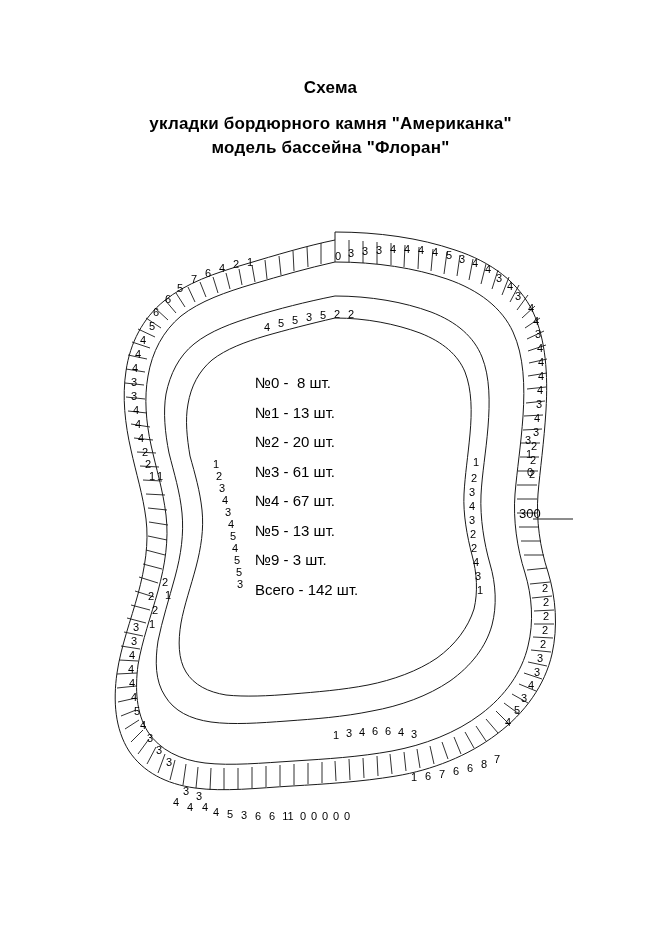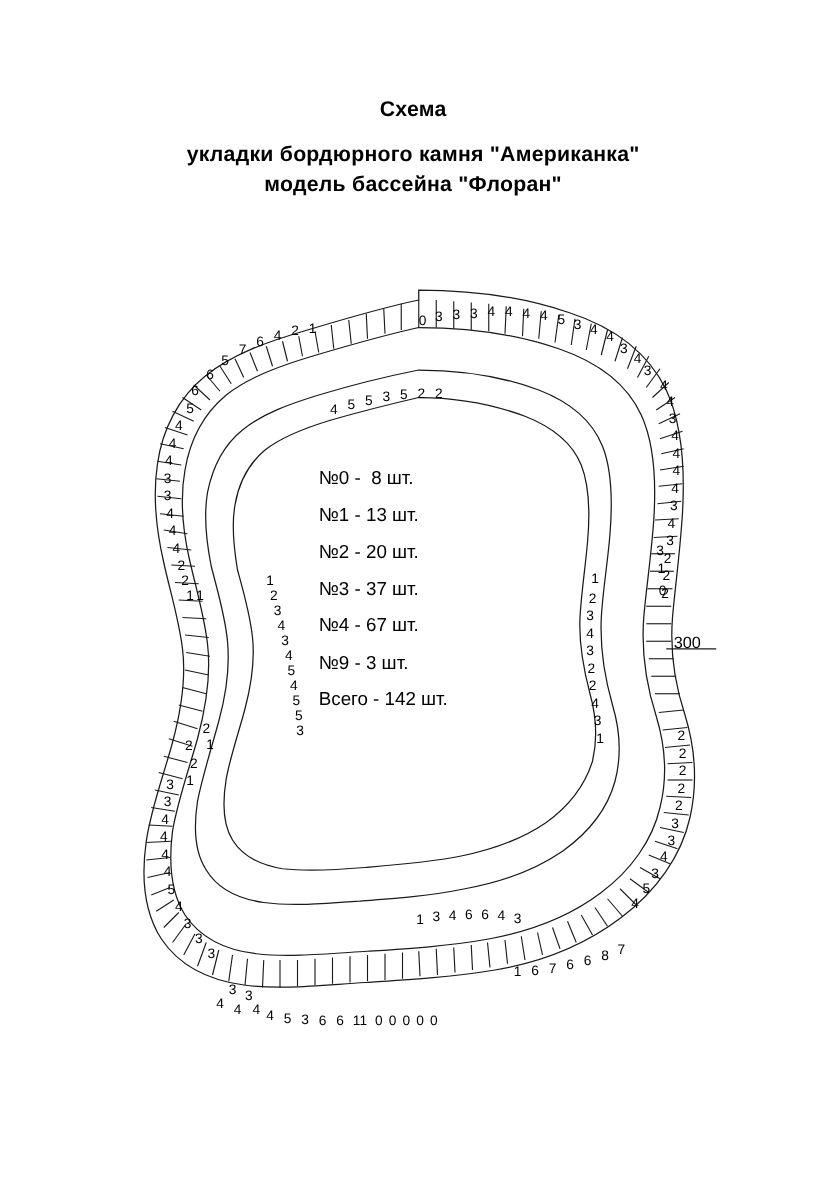--- a/index.html
+++ b/index.html
@@ -59,21 +59,20 @@
   .legend-row {
     font-size: 15px;
     line-height: 29.5px;
     white-space: pre;
   }
   .dim-label {
     position: absolute;
     left: 519px;
     top: 506px;
     font-size: 13px;
-    margin-left: 20px;
   }
   .num {
     font-size: 11px;
     font-family: "Liberation Sans", sans-serif;
   }
 </style>
 </head>
 <body>
 
 <div id="page">
@@ -463,21 +462,22 @@
       <text x="323" y="319">5</text>
       <text x="337" y="318">2</text>
       <text x="351" y="318">2</text>
     </g>
   </svg>
 
   <div class="legend">
     <div class="legend-row">№0 -  8 шт.</div>
     <div class="legend-row">№1 - 13 шт.</div>
     <div class="legend-row">№2 - 20 шт.</div>
-    <div class="legend-row">№3 - 37 шт.</div>
+    <div class="legend-row">№3 - 61 шт.</div>
     <div class="legend-row">№4 - 67 шт.</div>
+    <div class="legend-row">№5 - 13 шт.</div>
     <div class="legend-row">№9 - 3 шт.</div>
     <div class="legend-row">Всего - 142 шт.</div>
   </div>
 
   <div class="dim-label">300</div>
 
 </div>
 
 </body></html>

